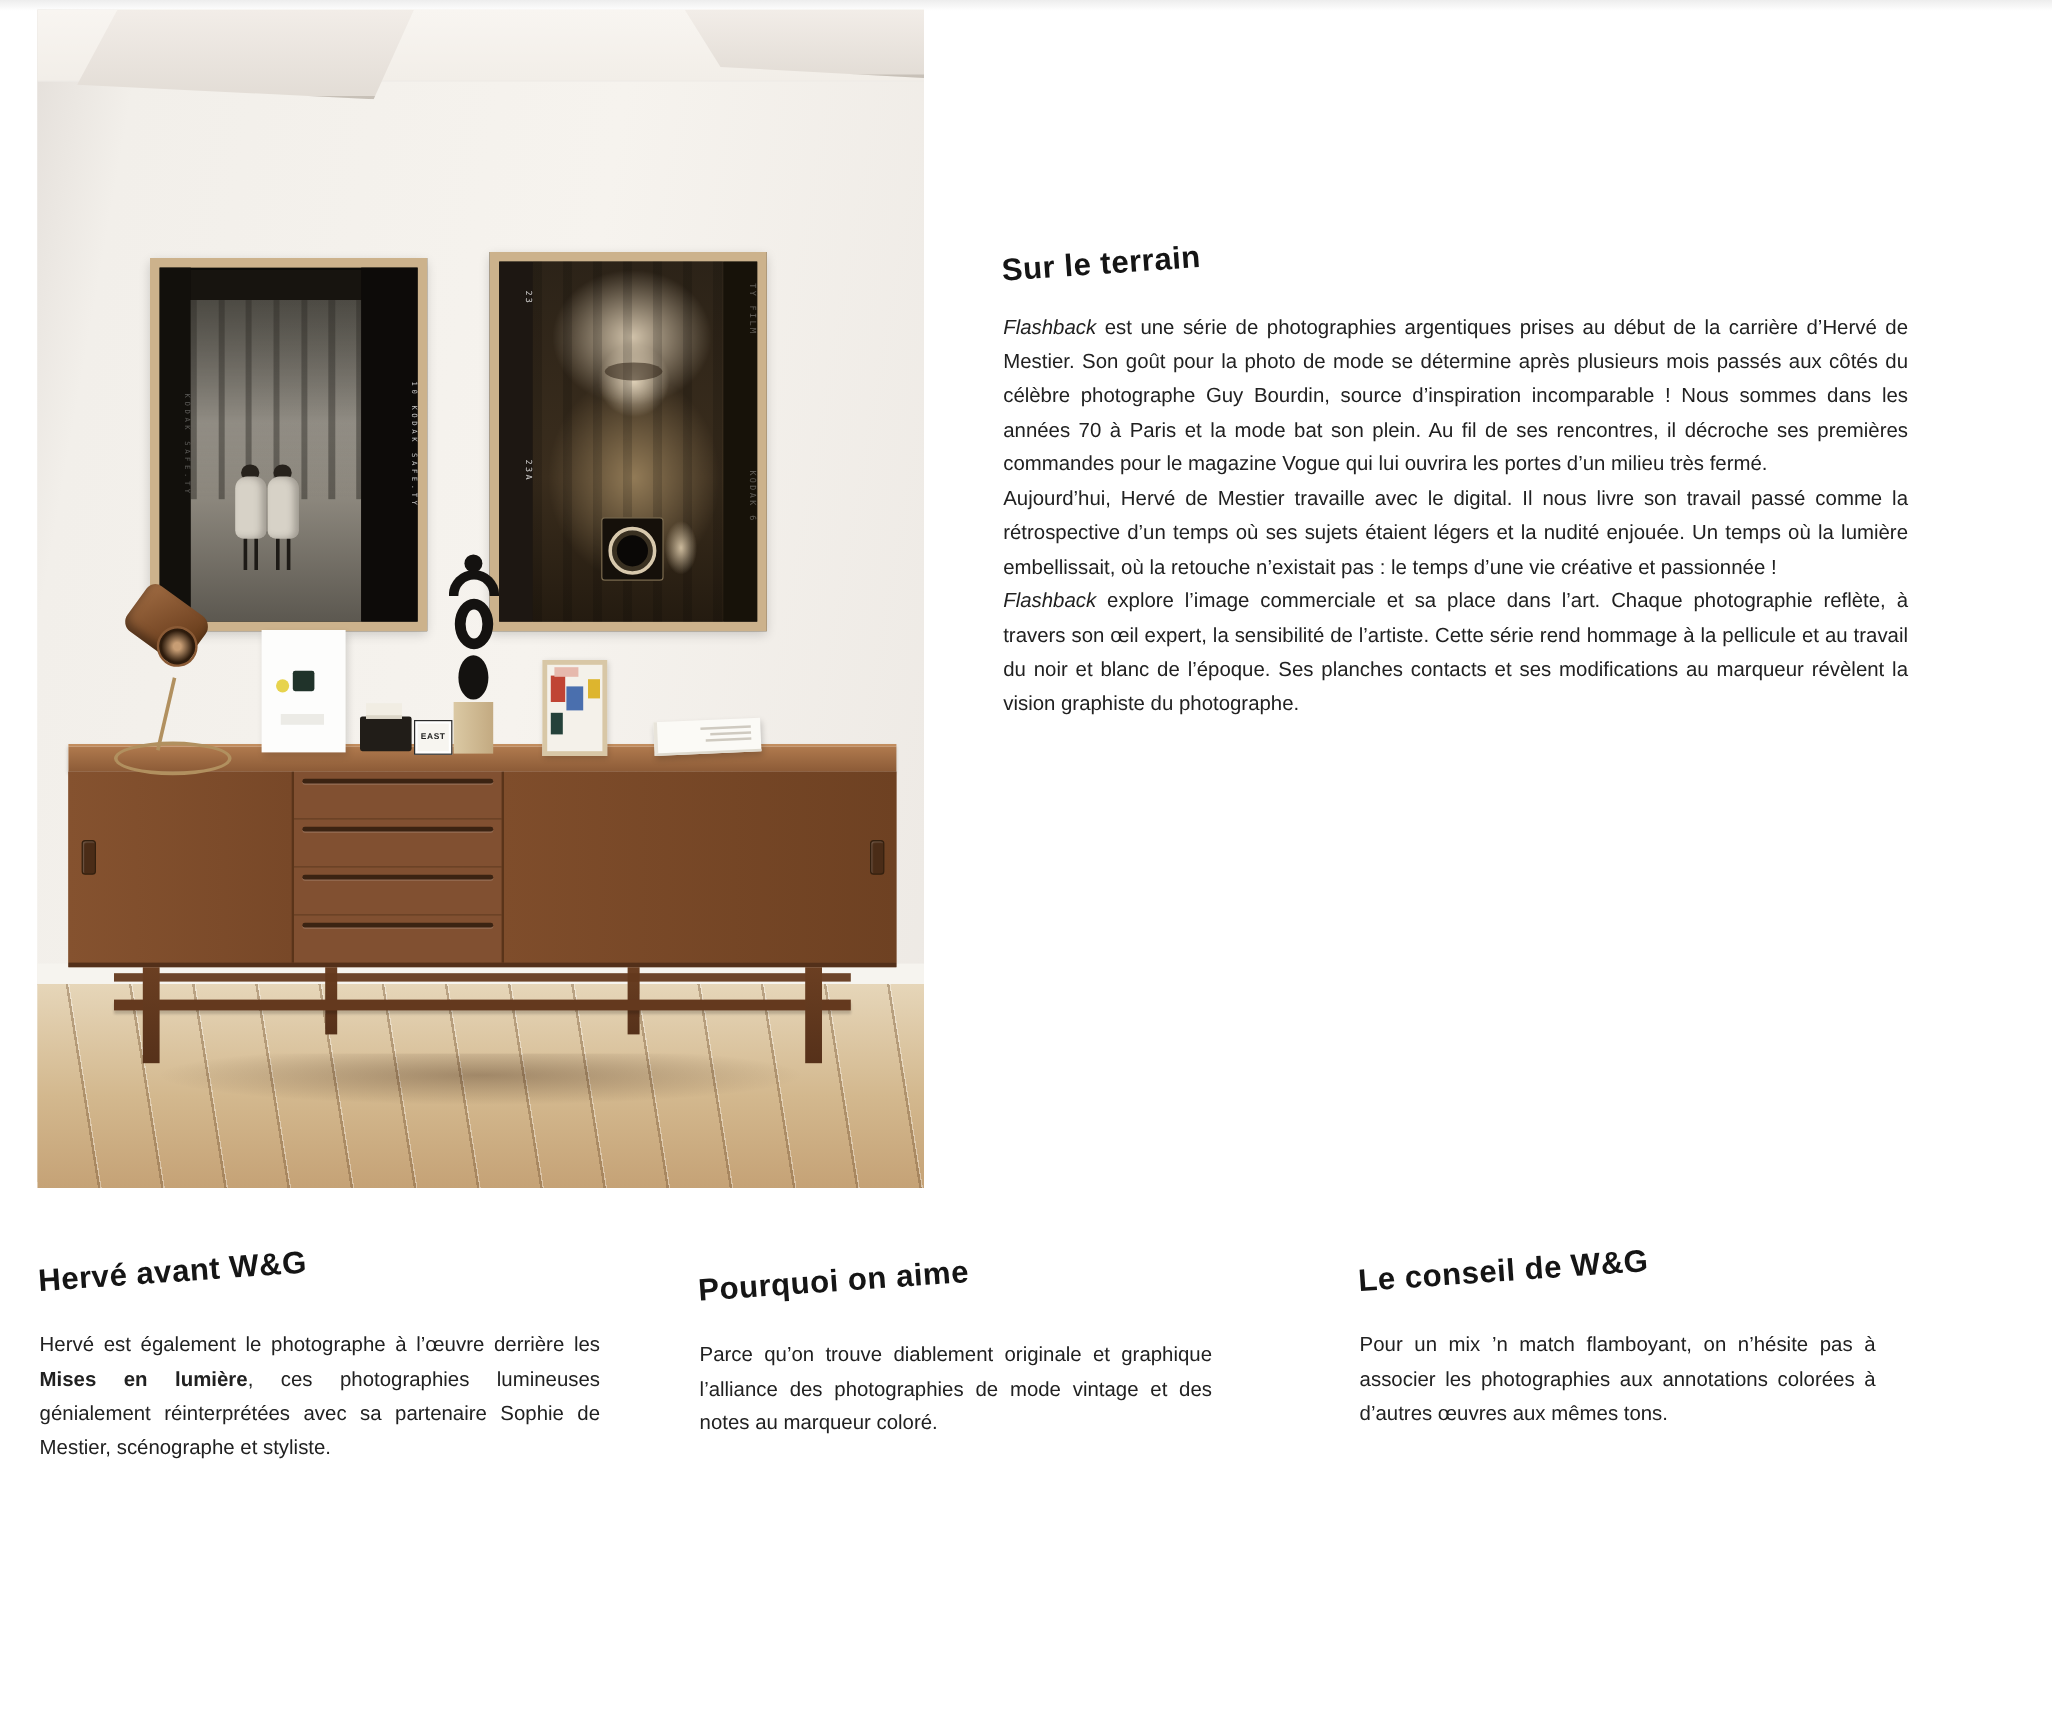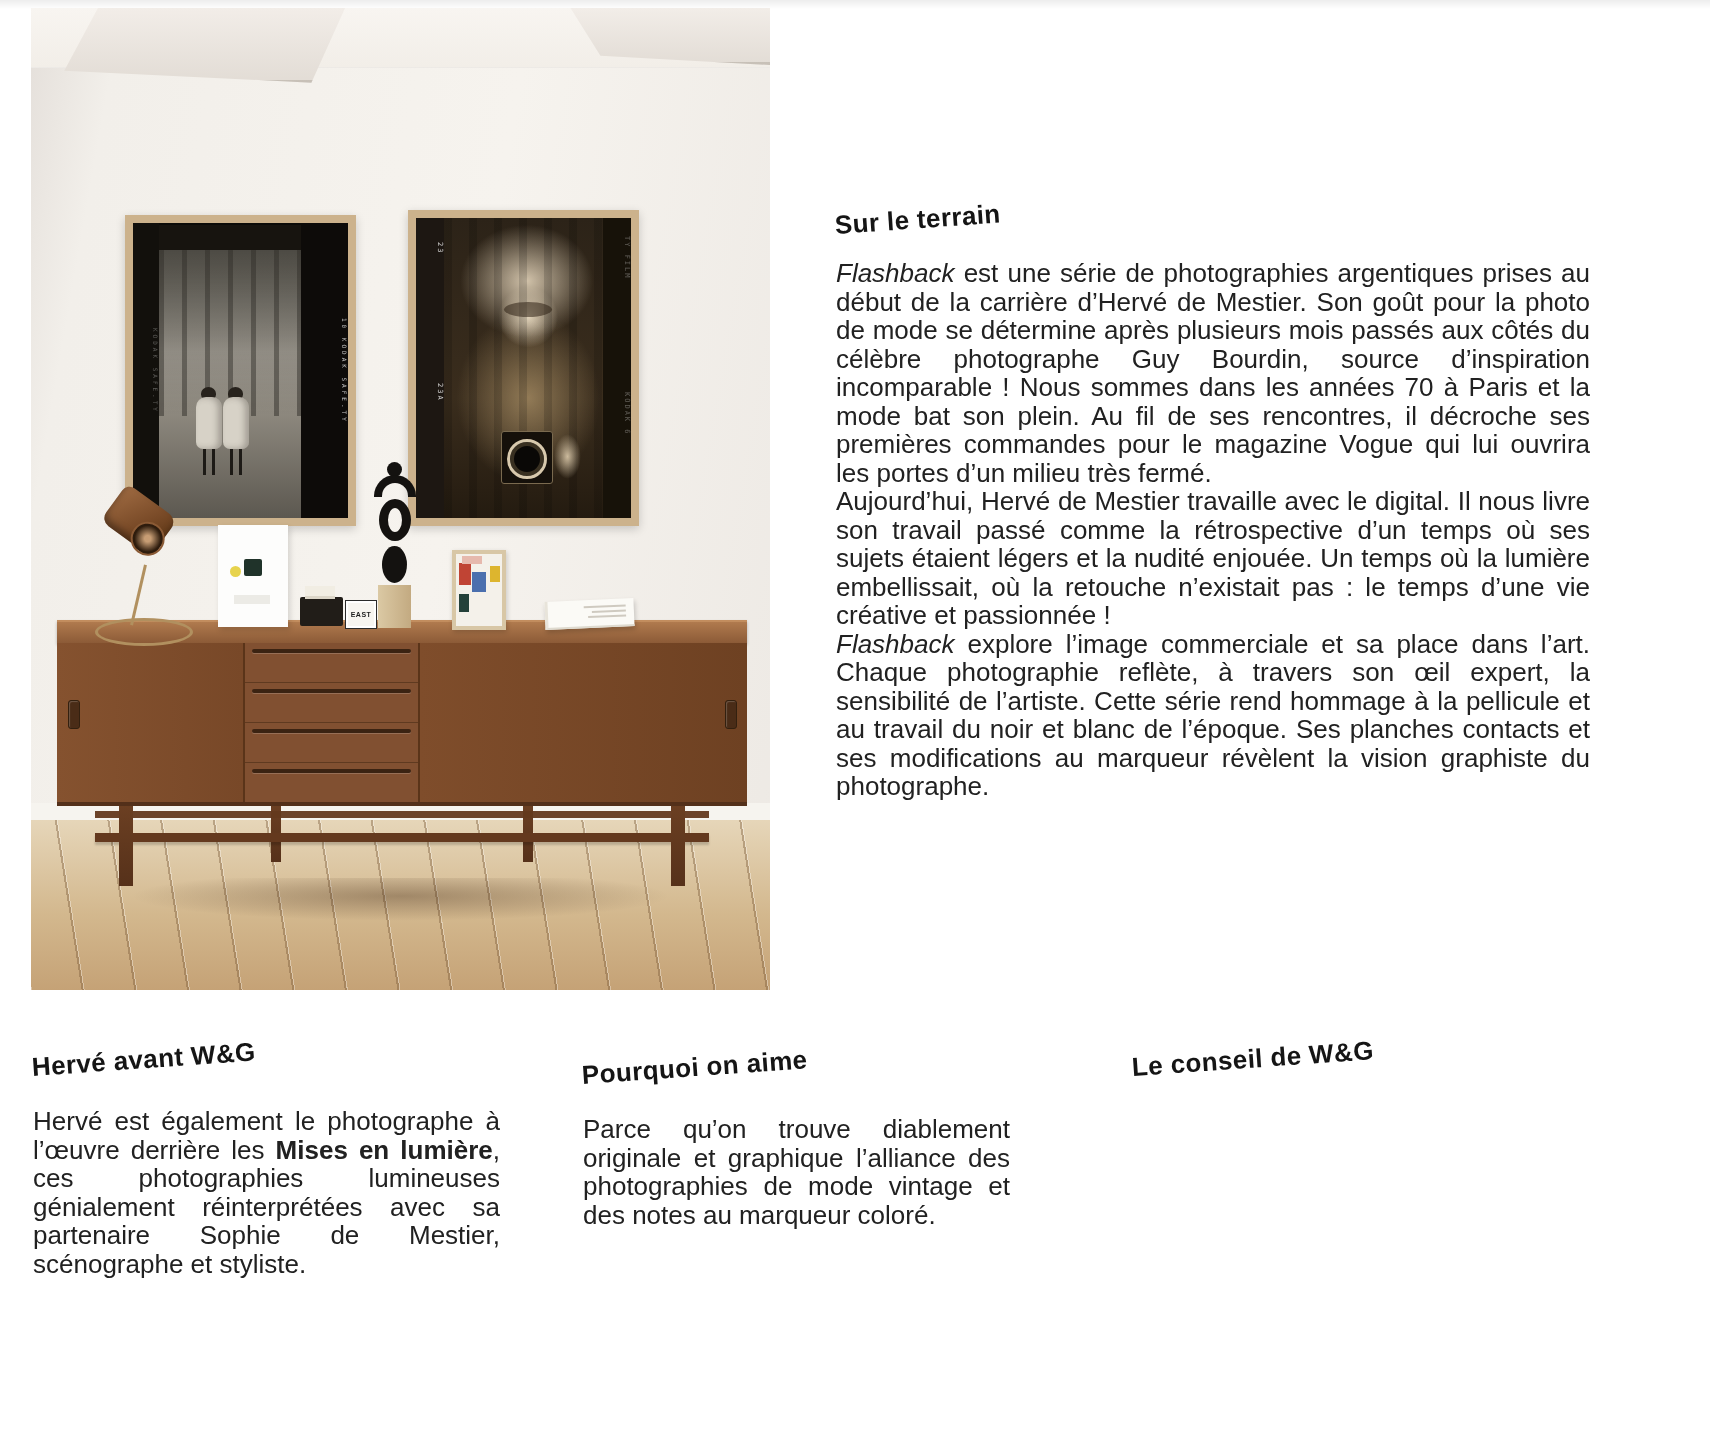--- a/index.html
+++ b/index.html
@@ -141,21 +141,21 @@
          transform:rotate(-2.5deg);box-shadow:1px 3px 5px rgba(0,0,0,.2);
          border-left:3px solid #e8e4da;border-bottom:2px solid #dedacf;}
   .book i{position:absolute;display:block;height:2px;background:#cfcac0;}
   .bl1{right:8px;top:6px;width:42px;}
   .bl2{right:8px;top:11px;width:34px;}
   .bl3{right:8px;top:16px;width:38px;}
 
   
   h2.hd{display:inline-block;margin:0;font-size:26px;font-weight:700;color:#151515;
         letter-spacing:.4px;transform:rotate(-4deg);transform-origin:0 100%;white-space:nowrap;}
-  p.body{margin:0;font-size:26px;line-height:28.5px;text-align:justify;color:#212121;}
+  p.body{margin:0;font-size:17px;line-height:28.5px;text-align:justify;color:#212121;}
   .main-col{position:absolute;left:836px;top:210px;width:754px;}
   .main-col h2.hd{margin-bottom:18px;}
   .col{position:absolute;}
   .col h2.hd{margin-bottom:24px;}
   .col1{left:33px;top:1052px;width:467px;}
   .col2{left:583px;top:1060px;width:427px;}
   .col3{left:1133px;top:1052px;width:430px;}
   em{font-style:italic;}
   strong{font-weight:700;}
 </style>
@@ -298,14 +298,15 @@
     <p class="body"><span>Hervé est également le photographe à l’œuvre derrière les </span><strong>Mises en lumière</strong><span>, ces photographies lumineuses génialement réinterprétées avec sa partenaire Sophie de Mestier, scénographe et styliste.</span></p>
   </section>
 
   <section class="col col2">
     <h2 class="hd">Pourquoi on aime</h2>
     <p class="body">Parce qu’on trouve diablement originale et graphique l’alliance des photographies de mode vintage et des notes au marqueur coloré.</p>
   </section>
 
   <section class="col col3">
     <h2 class="hd">Le conseil de W&amp;G</h2>
+    <p class="body">Pour un mix ’n match flamboyant, on n’hésite pas à associer les photographies aux annotations colorées à d’autres œuvres aux mêmes tons.</p>
   </section>
 </div>
 
 </body></html>

